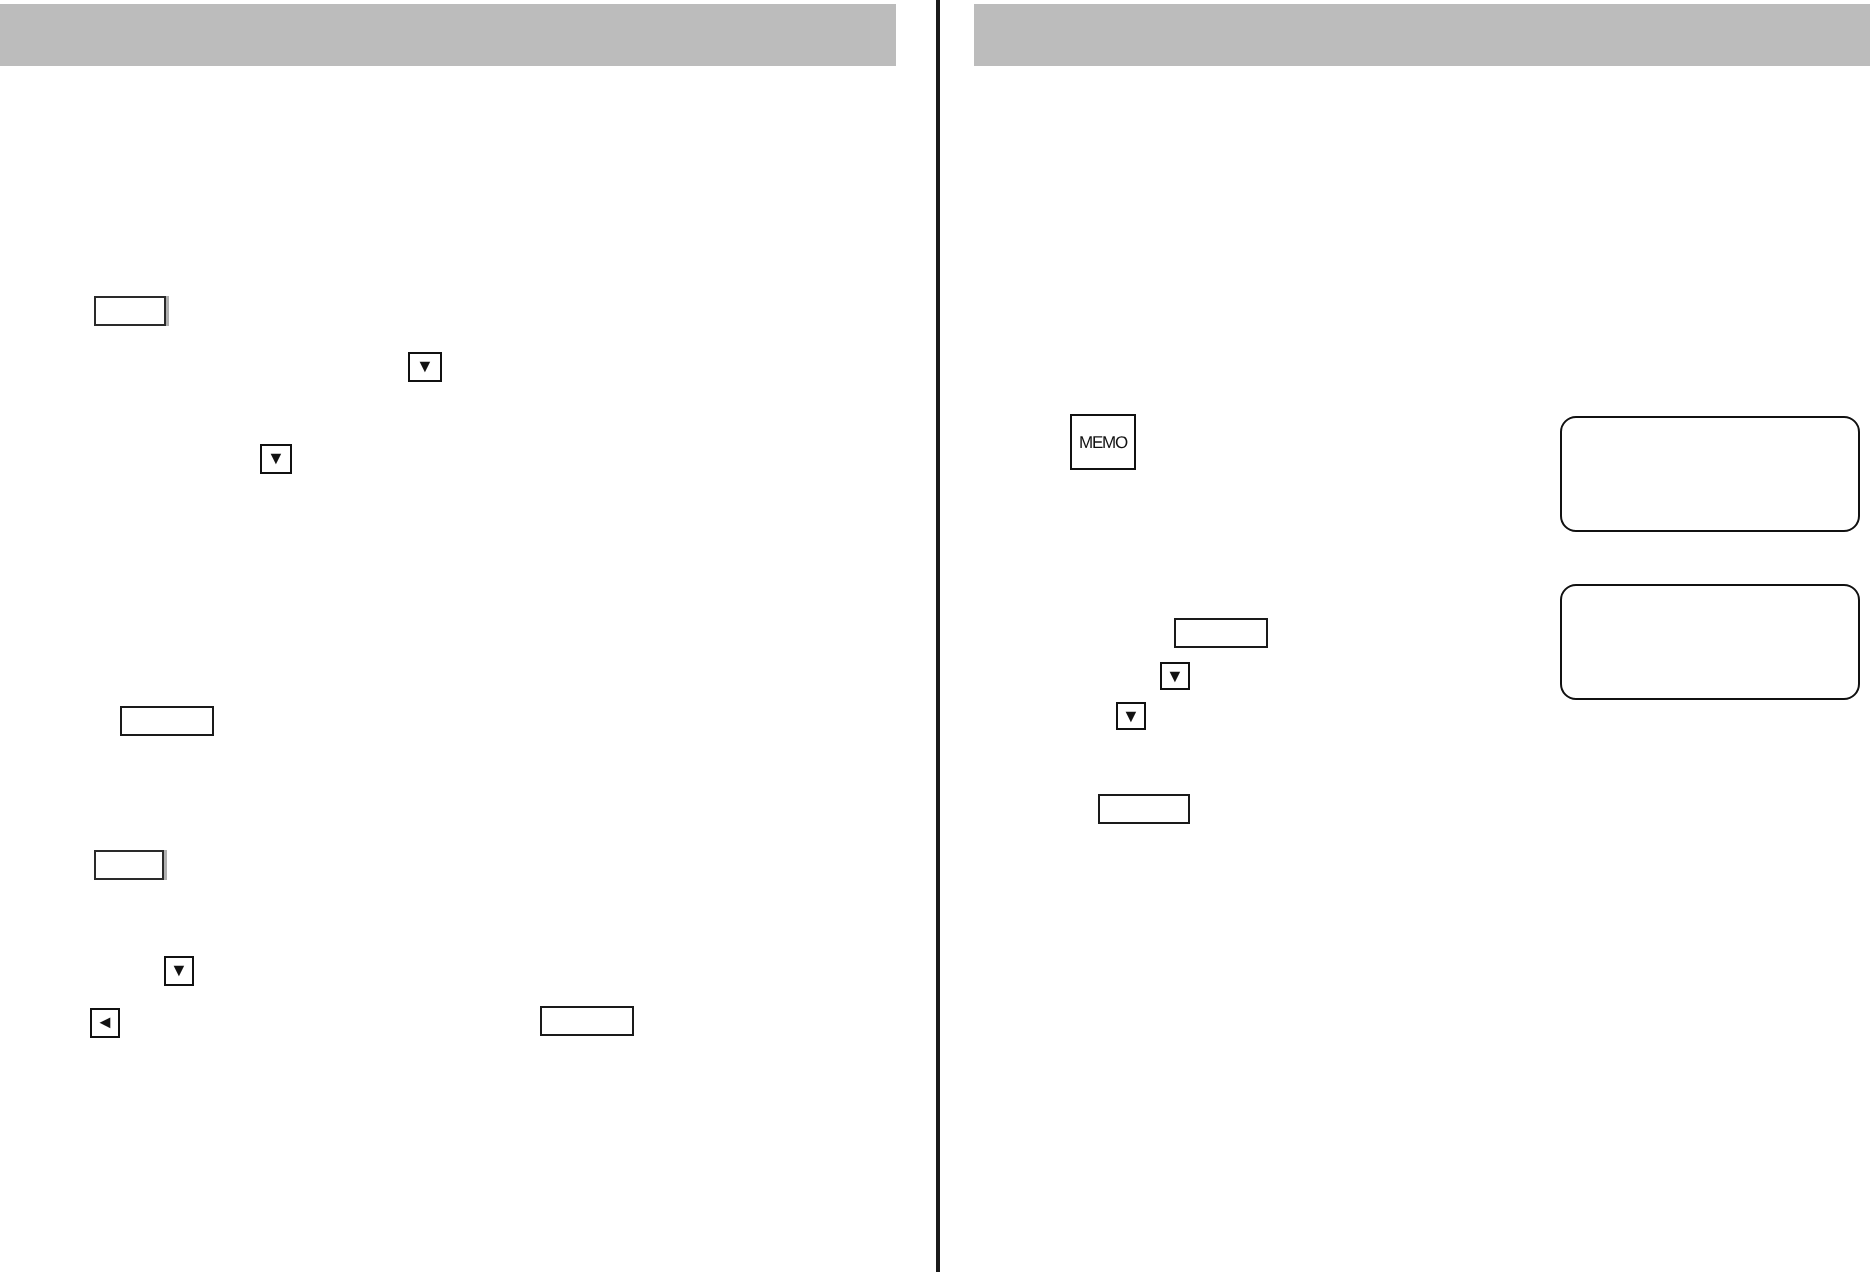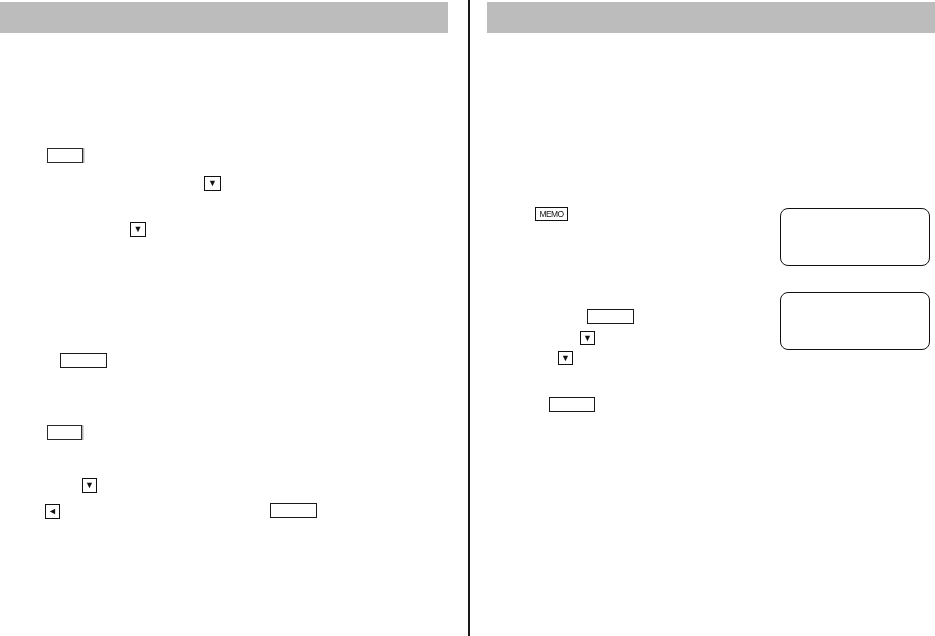--- a/index.html
+++ b/index.html
@@ -42,21 +42,21 @@
     align-items:center;
     justify-content:center;
     color:#111111;
     font-size:9px;
     line-height:1;
     overflow:hidden;
   }
   .memo-badge {
     position:absolute;
     left:535px; top:207px;
-    width:33px; height:14px;
+    width:33px; height:28px;
     border:1.2px solid #111111;
     background:#ffffff;
     display:flex;
     align-items:center;
     justify-content:center;
     font-size:8.5px;
     letter-spacing:-0.6px;
     color:#111111;
     white-space:nowrap;
   }

